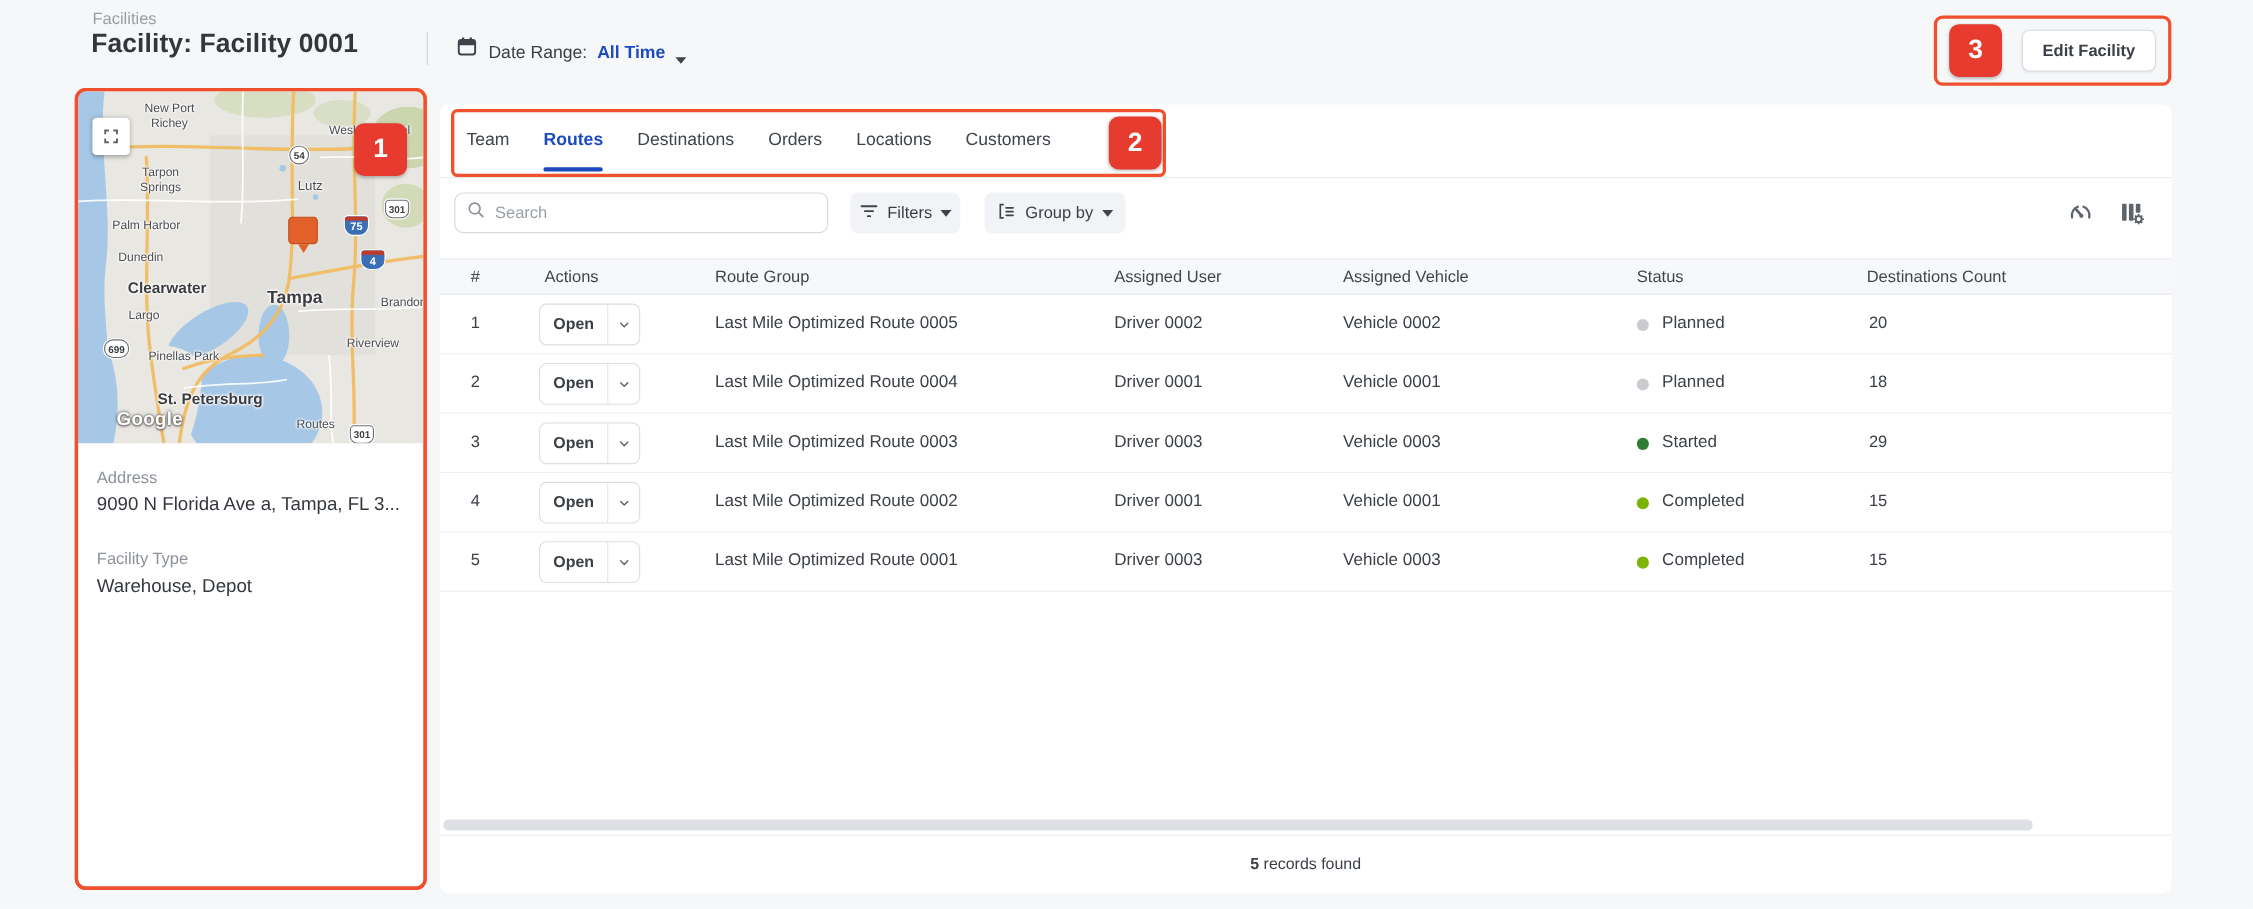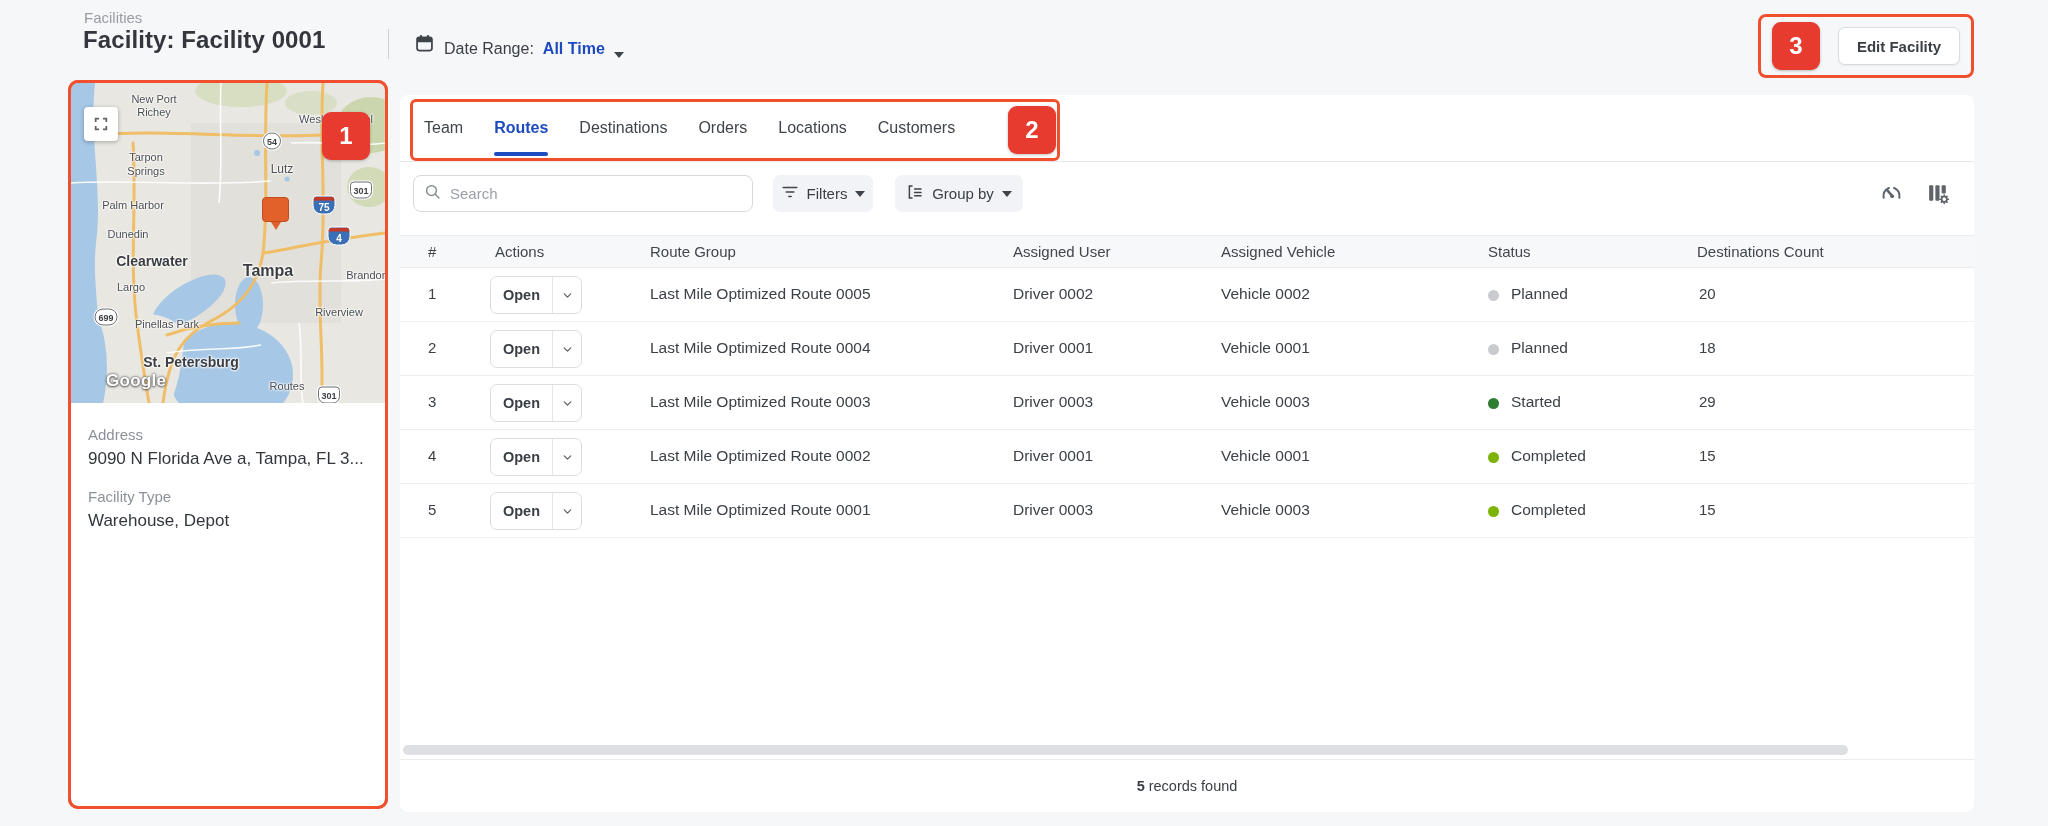--- a/index.html
+++ b/index.html
@@ -45,21 +45,21 @@
             box-shadow:0 1px 4px rgba(0,0,0,.3); display:flex; align-items:center; justify-content:center; z-index:4; cursor:pointer; }
   .marker { position:absolute; left:191px; top:114px; width:27px; height:25px; background:#e2612b; border:1px solid #c14e1d;
             border-radius:4px; z-index:4; }
   .marker::after { content:""; position:absolute; left:8px; top:24px; border-left:5px solid transparent;
             border-right:5px solid transparent; border-top:8px solid #e2612b; }
   .gmap-logo { position:absolute; left:11px; top:288px; z-index:4; font-size:17px; font-weight:700; color:#fff; letter-spacing:.3px;
             text-shadow:0 0 2px rgba(85,85,85,.9),0 0 3px rgba(85,85,85,.7),0 1px 2px rgba(85,85,85,.8);margin-left:24px; }
   .fac-info { padding:22px 17px 0 17px; }
   .fac-info .flabel { font-size:15px; color:#8c9199; line-height:20px; }
   .fac-info .fvalue { font-size:17px; color:#33373d; line-height:24px; margin-top:2px; }
-  .fac-info .group2 { margin-top:16px; }
+  .fac-info .group2 { margin-top:28px; }
 
   
   .panel { position:absolute; left:400px; top:95px; width:1574px; height:717px; background:#fff; border-radius:8px; overflow:hidden; }
   .tabbar { position:absolute; left:0; top:0; width:100%; height:67px; border-bottom:1px solid #e6e8ec;
             display:flex; align-items:center; gap:31px; padding-left:24px; }
   .tab { position:relative; height:67px; display:flex; align-items:center; font-size:16px; color:#3f444b; cursor:pointer; }
   .tab.active { color:#1d4bbf; font-weight:700; }
   .tab.active::after { content:""; position:absolute; left:0; right:0; bottom:6px; height:4px; background:#1d4bbf; border-radius:2px; }
 
   .search-box { position:absolute; left:13px; top:80px; width:340px; height:37px; border:1px solid #d6d9de; border-radius:8px;

